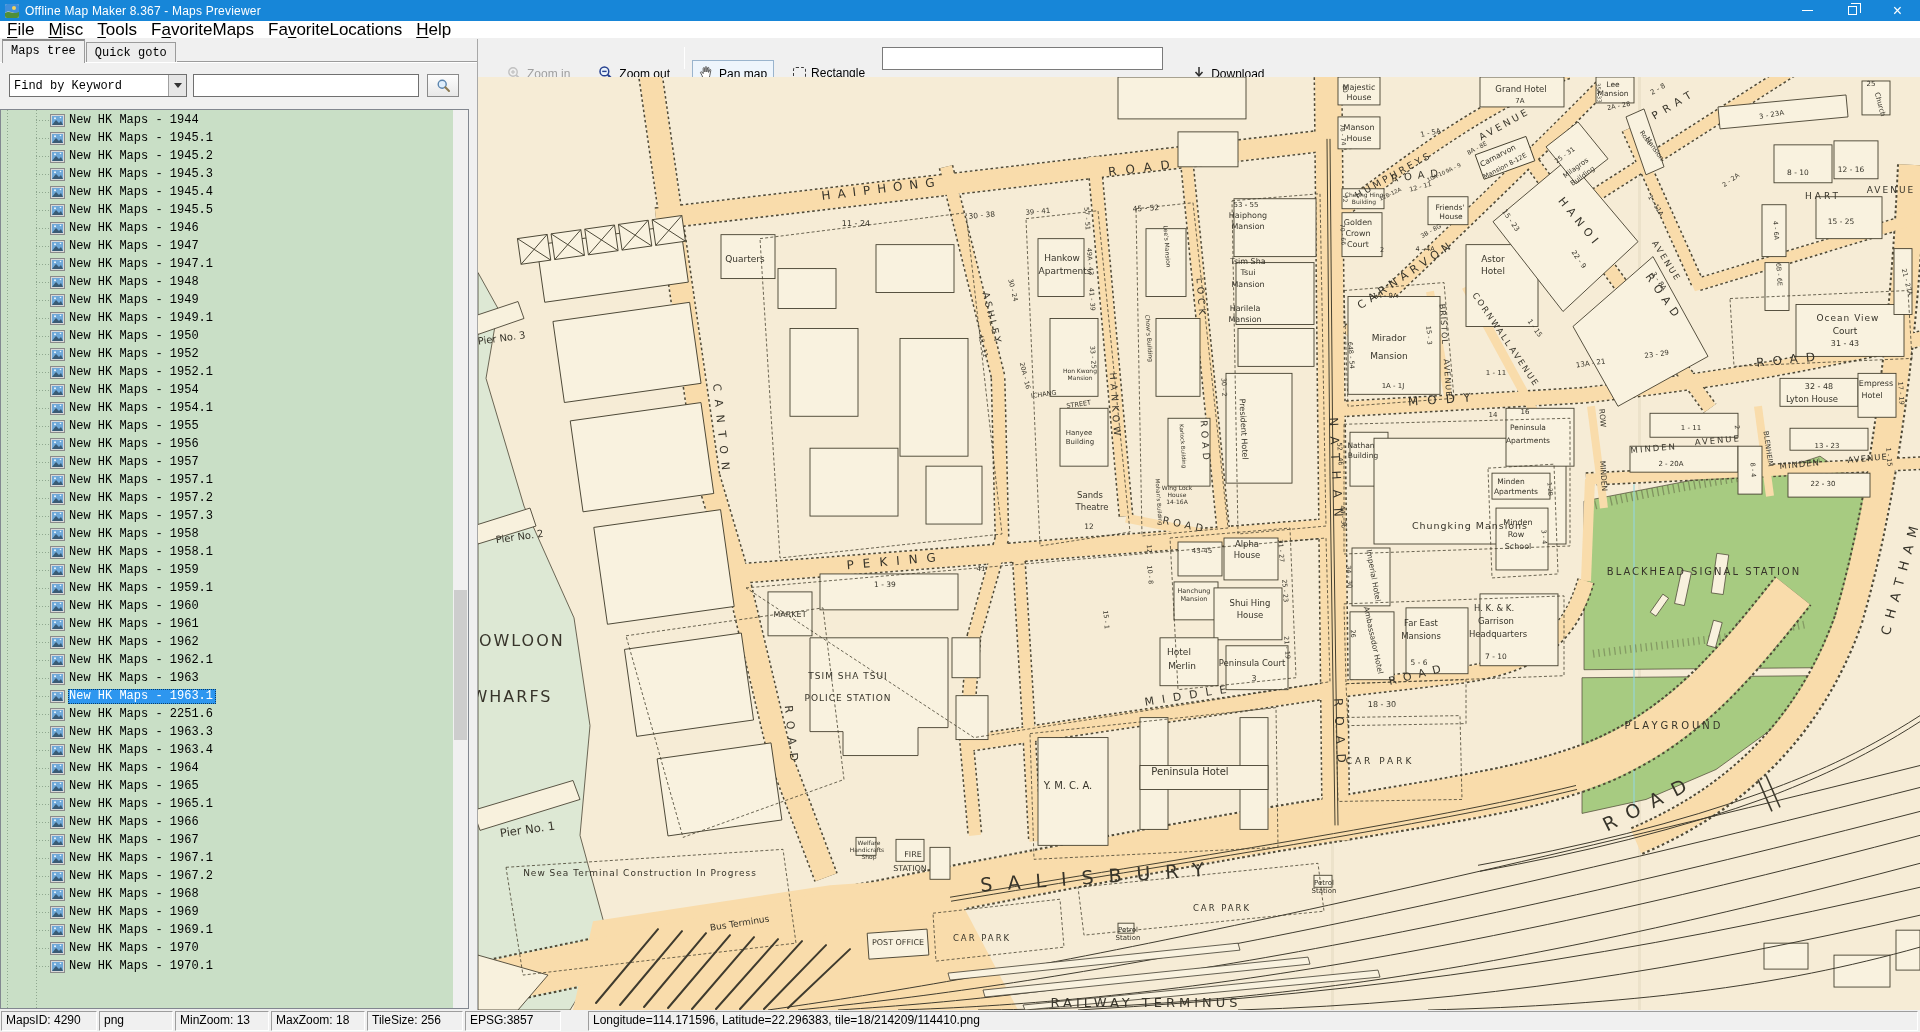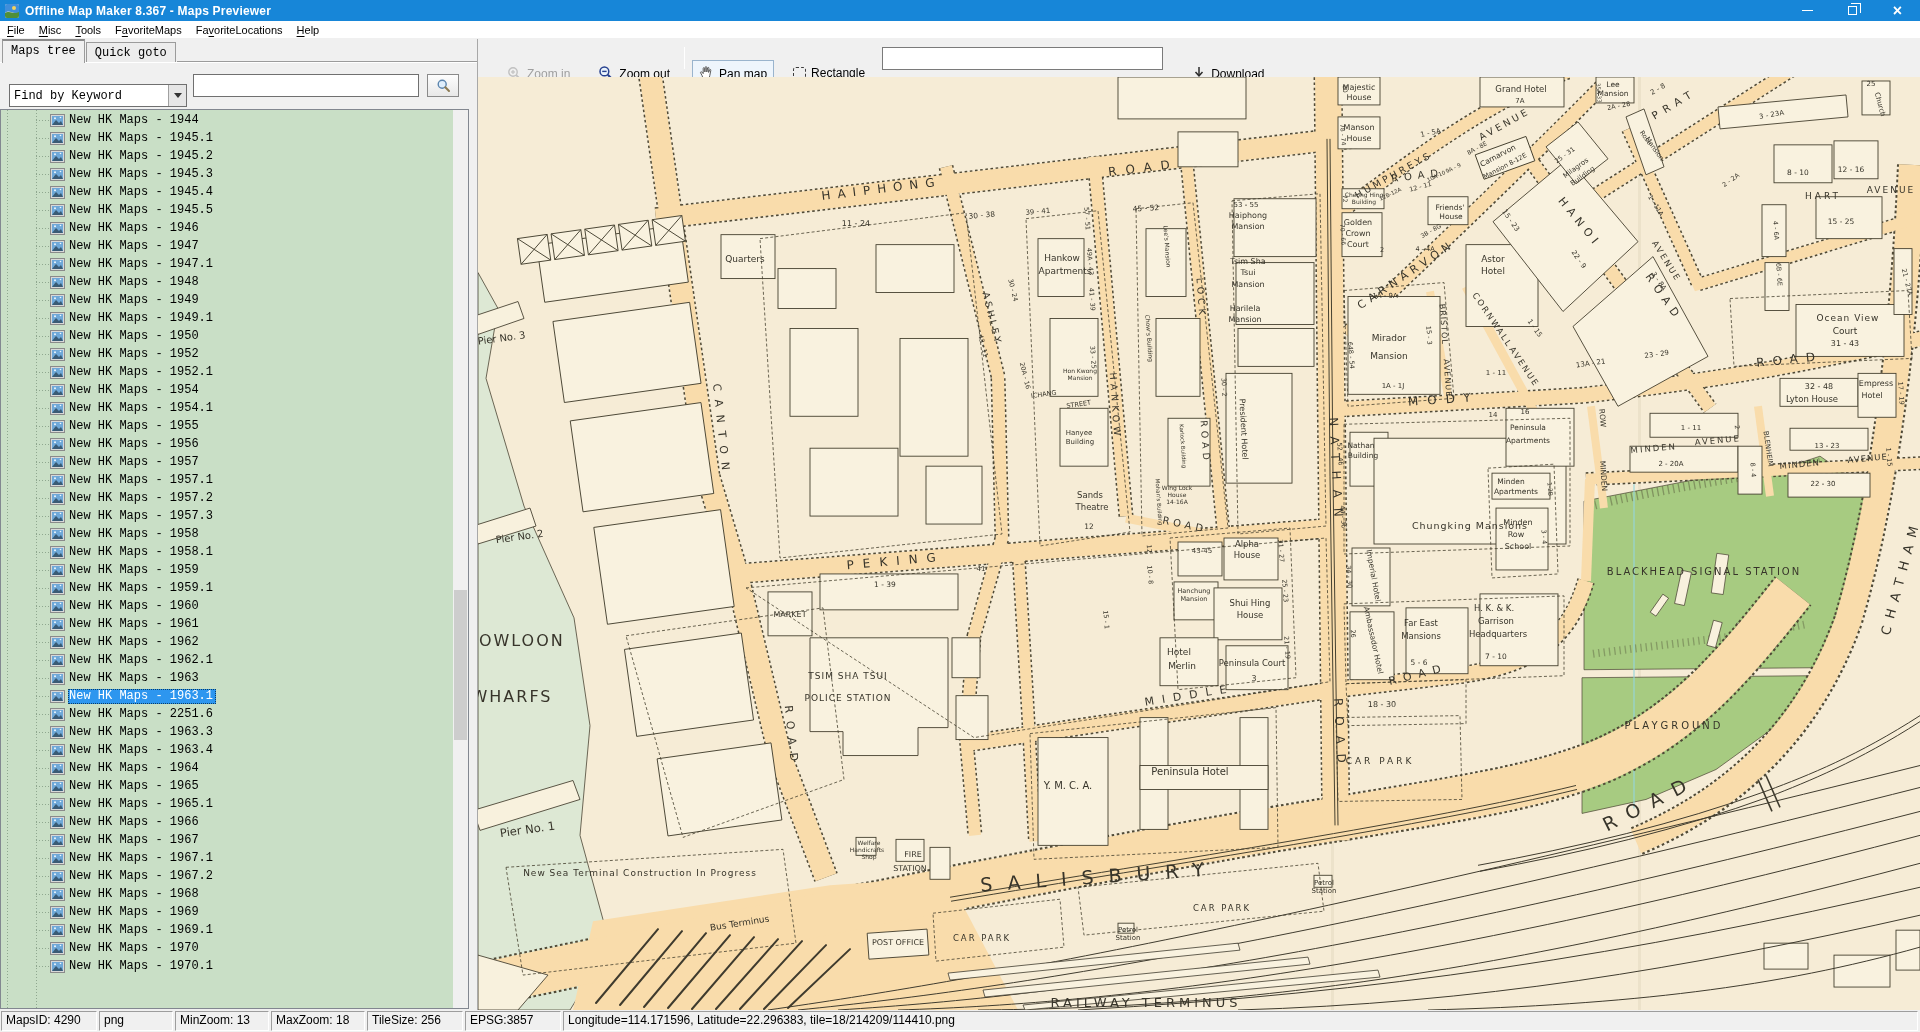--- a/index.html
+++ b/index.html
@@ -1,48 +1,48 @@
 <!DOCTYPE html>
 <html><head>
 <meta charset="utf-8">
 <style>
   * { margin:0; padding:0; box-sizing:border-box; }
   html,body { width:1920px; height:1032px; overflow:hidden; font-family:"Liberation Sans",sans-serif; background:#f0f0f0; }
   .app { width:1920px; height:1032px; display:flex; flex-direction:column; }
 
   
-  .titlebar { height:21px; background:#1786d8; color:#fff; display:flex; align-items:center; flex:0 0 auto;font-weight:bold; }
+  .titlebar { height:21px; background:#1786d8; color:#fff; display:flex; align-items:center; flex:0 0 auto; }
   .titlebar .appicon { width:14px; height:14px; margin:0 6px 0 5px; }
   .titlebar .title { font-size:12px; letter-spacing:.2px; }
   .wincontrols { margin-left:auto; display:flex; height:100%; }
   .wbtn { width:45px; height:100%; display:flex; align-items:center; justify-content:center; color:#fff; font-size:13px; }
   .glyph-min { width:11px; height:1px; background:#fff; display:inline-block; }
   .glyph-restore { width:9px; height:9px; border:1px solid #fff; position:relative; display:inline-block; background:#1786d8;}
   .glyph-restore::before { content:""; position:absolute; left:2px; top:-4px; width:9px; height:9px; border:1px solid #fff; border-bottom:none; border-left:none; }
   .glyph-close::before { content:"×"; font-size:16px; line-height:1; }
 
   
-  .menubar { height:18px; background:#fff; display:flex; align-items:center; font-size:11px; flex:0 0 auto; border-bottom:1px solid #f0f0f0;}
+  .menubar { height:18px; background:#fff; display:flex; align-items:center; font-size:17px; flex:0 0 auto; border-bottom:1px solid #f0f0f0;}
   .menu-item { padding:1px 7px; color:#000; }
   .menu-item u { text-underline-offset:2px; }
 
   
   .mainrow { flex:1 1 auto; display:flex; min-height:0; }
   .leftcol { width:478px; flex:0 0 auto; background:#f0f0f0; display:flex; flex-direction:column; border-right:1px solid #d7d7d7; position:relative;font-family:Liberation Mono, monospace;}
   .rightcol { flex:1 1 auto; display:flex; flex-direction:column; min-width:0; }
 
   
   .tabsrow { height:23px; display:flex; align-items:flex-end; padding-left:2px; flex:0 0 auto; }
   .tab { font-size:12px; padding:3px 8px 3px 8px; border:1px solid #9b9b9b; border-bottom:none; background:#ececec; margin-right:1px; position:relative; top:1px;}
   .tab.active { background:#f0f0f0; padding-bottom:5px; z-index:2; border-top:2px solid #8a8a8a;}
   .tabfill { flex:1; border-bottom:1px solid #9b9b9b; height:1px; }
 
   
   .searchrow { height:47px; position:relative; flex:0 0 auto; background:#f0f0f0; border-top:1px solid #fff;}
-  .combo { position:absolute; left:9px; top:21px; width:178px; height:23px; background:#fff; border:1px solid #707070; font-size:12px; display:flex; align-items:center;gap:20px; }
+  .combo { position:absolute; left:9px; top:11px; width:178px; height:23px; background:#fff; border:1px solid #707070; font-size:12px; display:flex; align-items:center;gap:20px; }
   .combo .combo-text { padding-left:4px; flex:1; }
   .combo .combo-btn { width:18px; height:100%; background:#e6e6e6; border-left:1px solid #a0a0a0; display:flex; align-items:center; justify-content:center; }
   .combo .arrow { width:0; height:0; border-left:4px solid transparent; border-right:4px solid transparent; border-top:5px solid #333; }
   .searchrow input { position:absolute; left:193px; top:11px; width:226px; height:23px; border:1px solid #707070; font-size:12px; padding:0 4px; background:#fff; font-family:inherit;}
   .search-btn { position:absolute; left:427px; top:11px; width:32px; height:23px; background:linear-gradient(#fdfdfd,#e8e8e8); border:1px solid #8a8a8a; display:flex; align-items:center; justify-content:center; }
 
   
   .treewrap { flex:1 1 auto; margin:0 8px 1px 0; border:1px solid #828790; background:#c9dfc6; position:relative; overflow:hidden; }
   .tree { position:absolute; inset:0 15px 0 0; overflow:hidden; padding-top:1px;}
   .guide-v { position:absolute; top:0; bottom:0; width:1px; background-image:repeating-linear-gradient(to bottom,#8fa78f 0 1px,transparent 1px 3px); }
@@ -1200,15 +1200,15 @@
     </div>
   </div>
 
   <div class="statusbar" id="statusbar">
       <div class="scell" style="width: 96px;">MapsID: 4290</div>
       <div class="scell" style="width: 74px;">png</div>
       <div class="scell" style="width: 94px;">MinZoom: 13</div>
       <div class="scell" style="width: 94px;">MaxZoom: 18</div>
       <div class="scell" style="width: 96px;">TileSize: 256</div>
       <div class="scell" style="width: 96px;">EPSG:3857</div>
-      <div class="scell" style="flex: 1 1 0%;">Longitude=114.171596, Latitude=22.296383, tile=18/214209/114410.png</div>
+      <div class="scell" style="flex: 1 1 0%; margin-left: 25px;">Longitude=114.171596, Latitude=22.296383, tile=18/214209/114410.png</div>
     </div>
 </div>
 
 </body></html>

